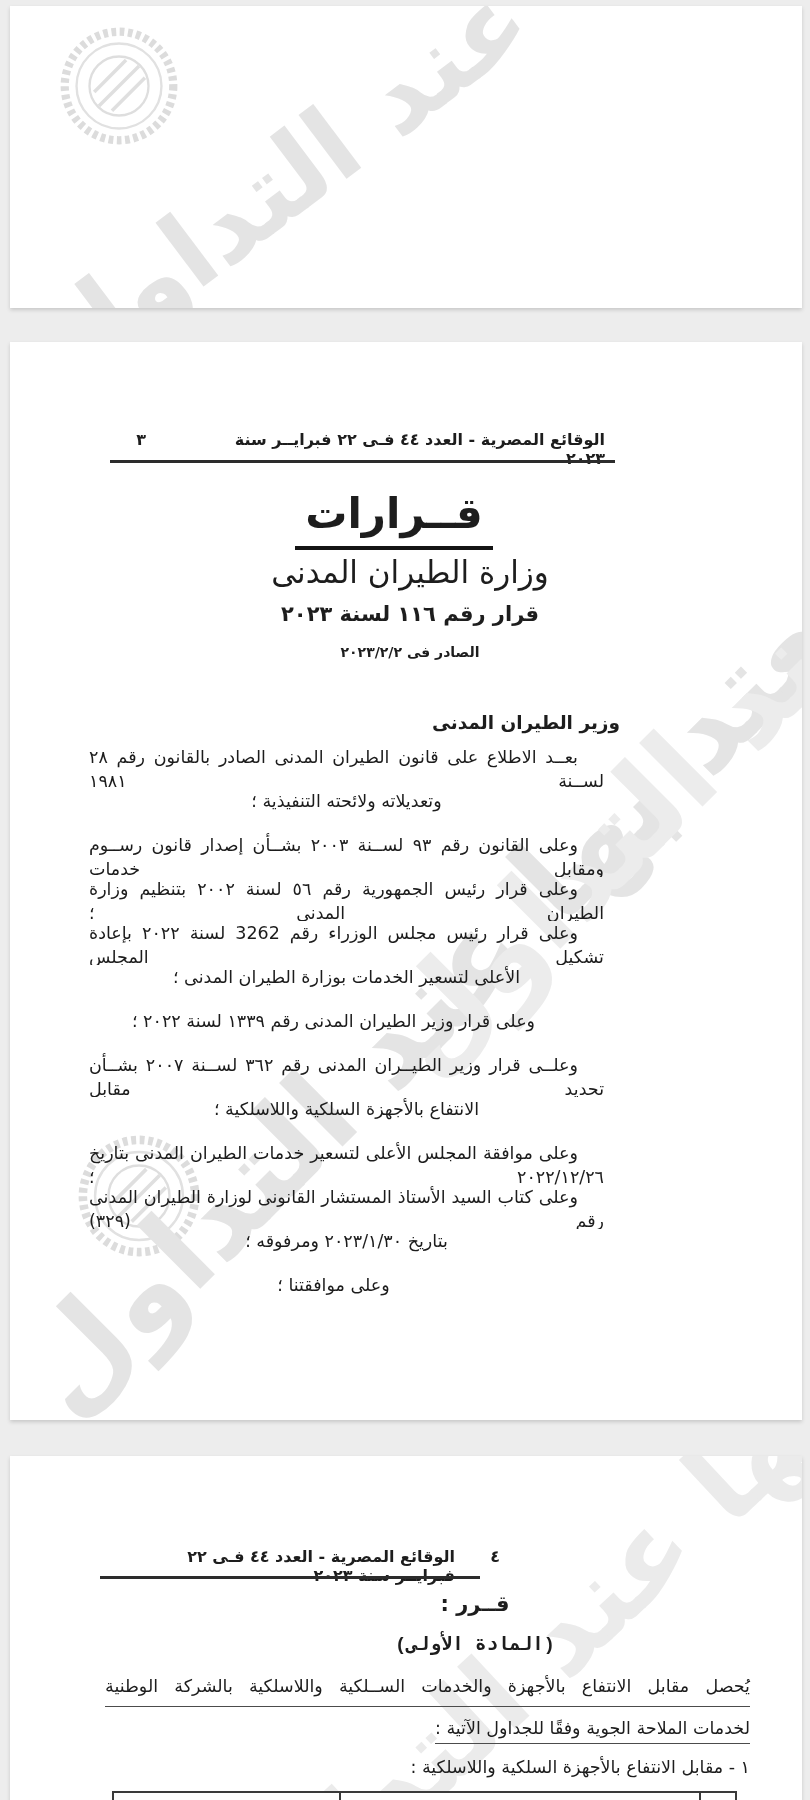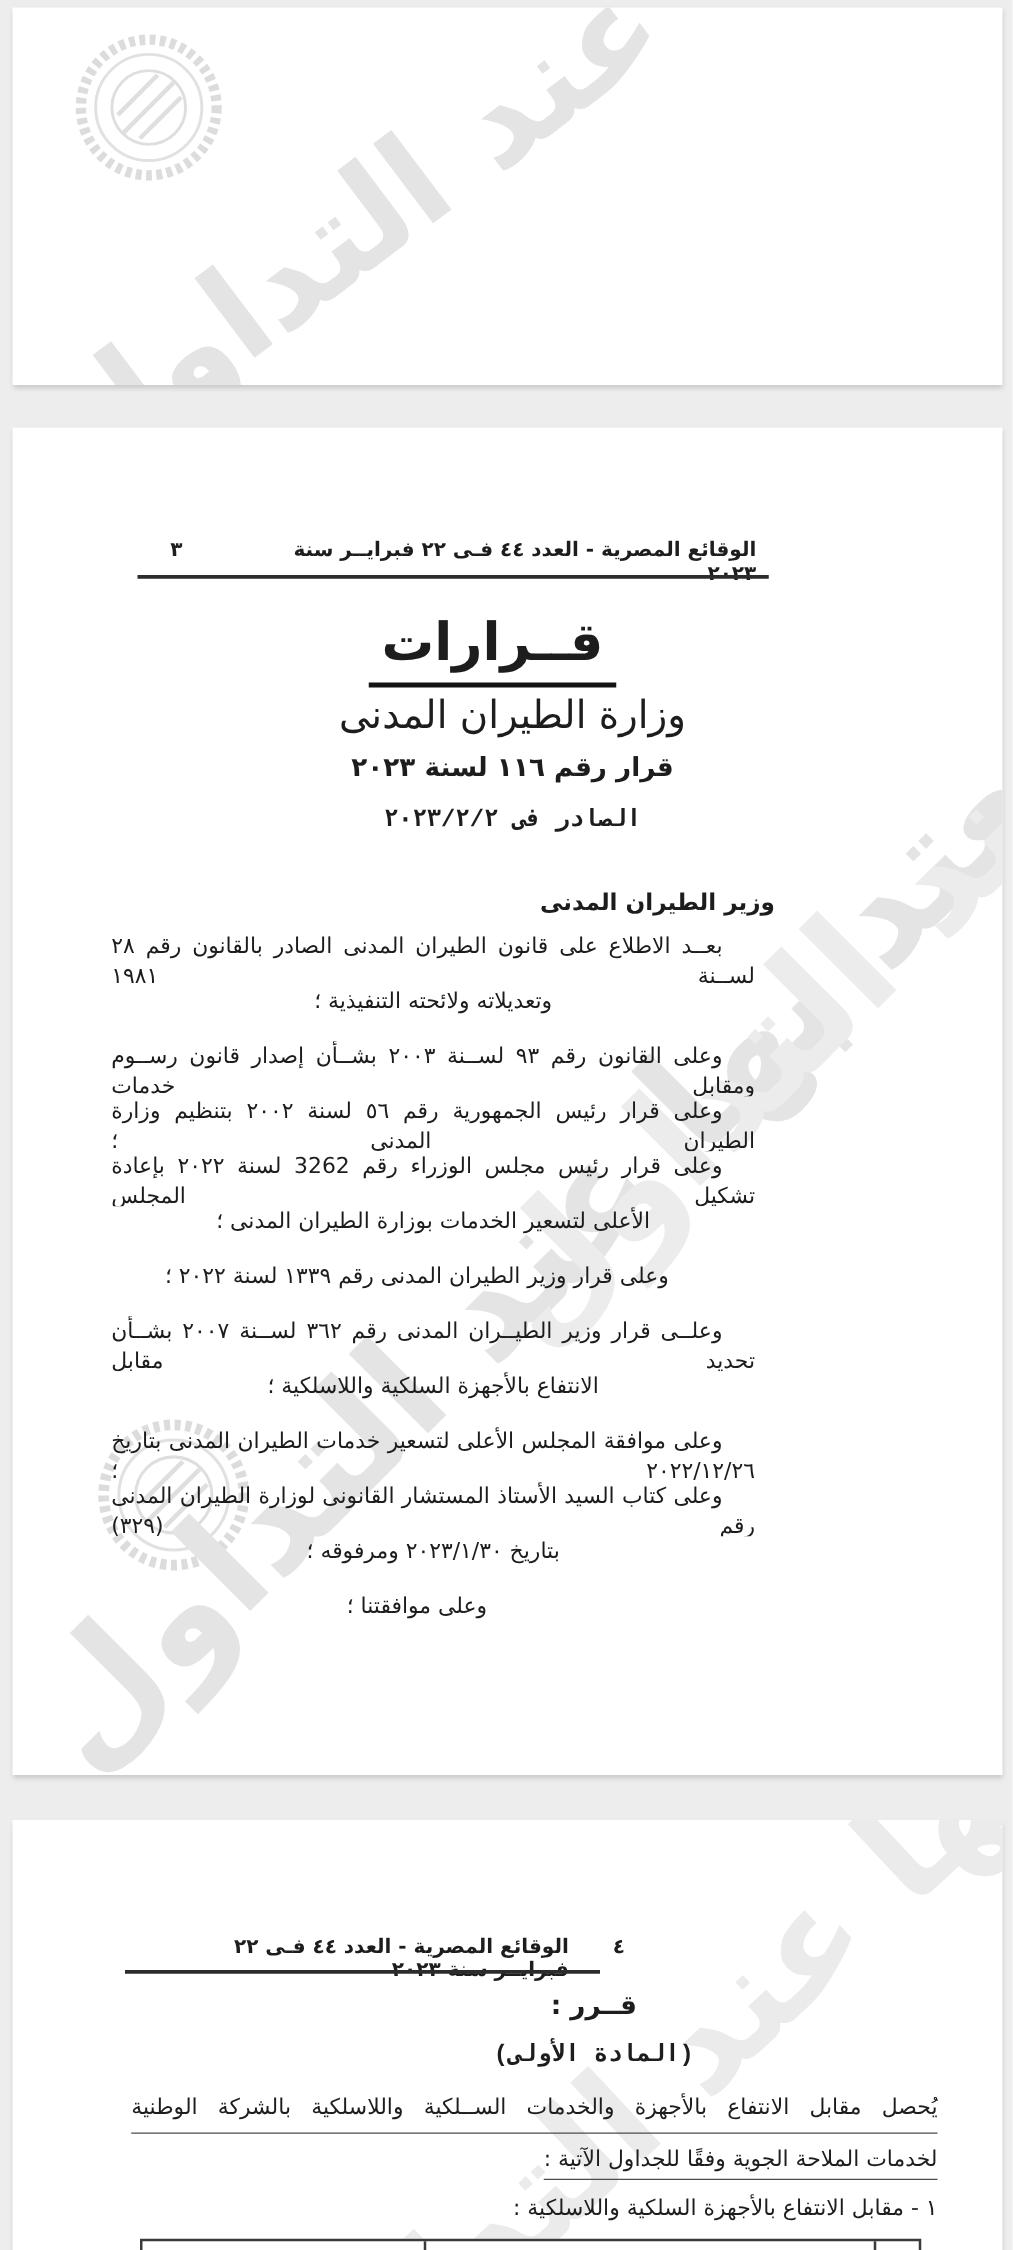--- a/index.html
+++ b/index.html
@@ -32,21 +32,21 @@
   .runhead{font-size:16px;font-weight:700;}
   .pagenum{font-size:16px;font-weight:700;}
   .headrule{position:absolute;z-index:2;background:#2c2c2c;height:2.5px;}
 
   
   .h-center{text-align:center;}
   .sec-title{font-size:42px;font-weight:700;letter-spacing:-1px;}
   .sec-title .u{display:inline-block;border-bottom:4px solid #141414;padding:0 10px 8px;}
   .ministry{font-size:31px;font-weight:400;}
   .decree-no{font-size:21px;font-weight:700;}
-  .issued{font-size:19px;font-weight:700;font-family:Liberation Mono, monospace;}
+  .issued{font-size:14px;font-weight:700;}
   .minister{font-size:18.5px;font-weight:700;text-align:right;margin-top:20px;}
   .qarar{font-size:21px;font-weight:700;}
   .article-h{font-size:19px;font-weight:700;font-family:Liberation Mono, monospace;}
 
   
   .preamble{position:absolute;left:79px;top:403px;width:515px;z-index:2;}
   .line{
     direction:rtl;height:44px;font-size:17.5px;color:#1c1c1c;
     line-height:24px;overflow:hidden;
   }

